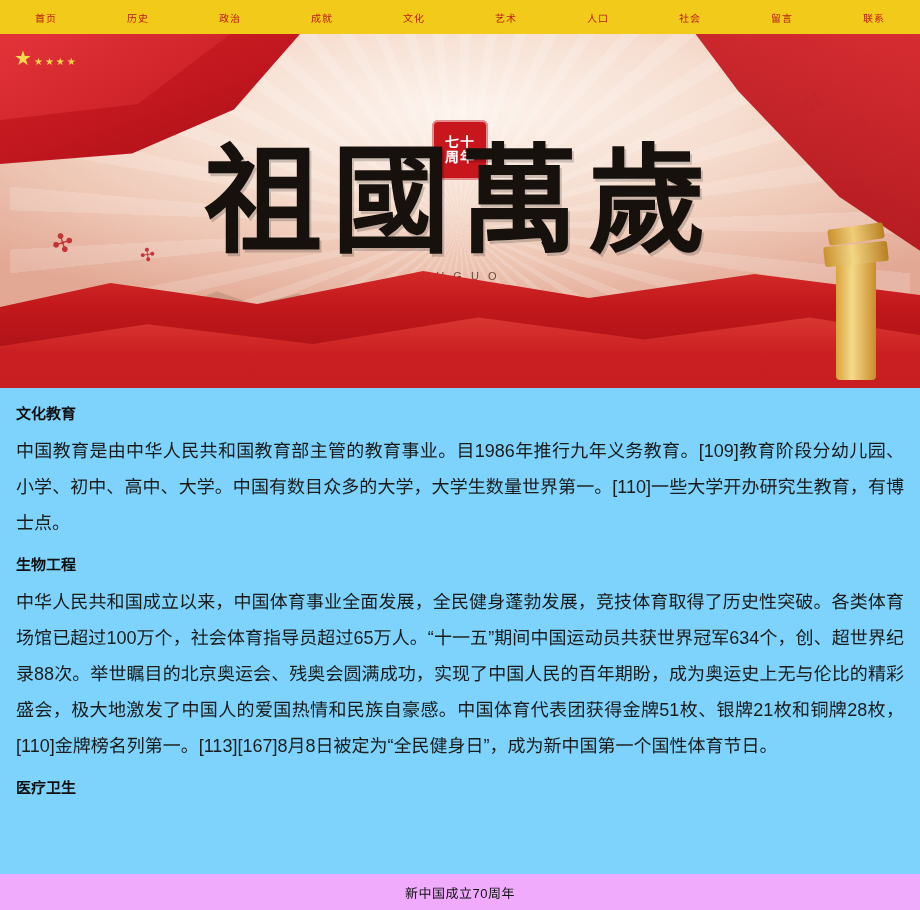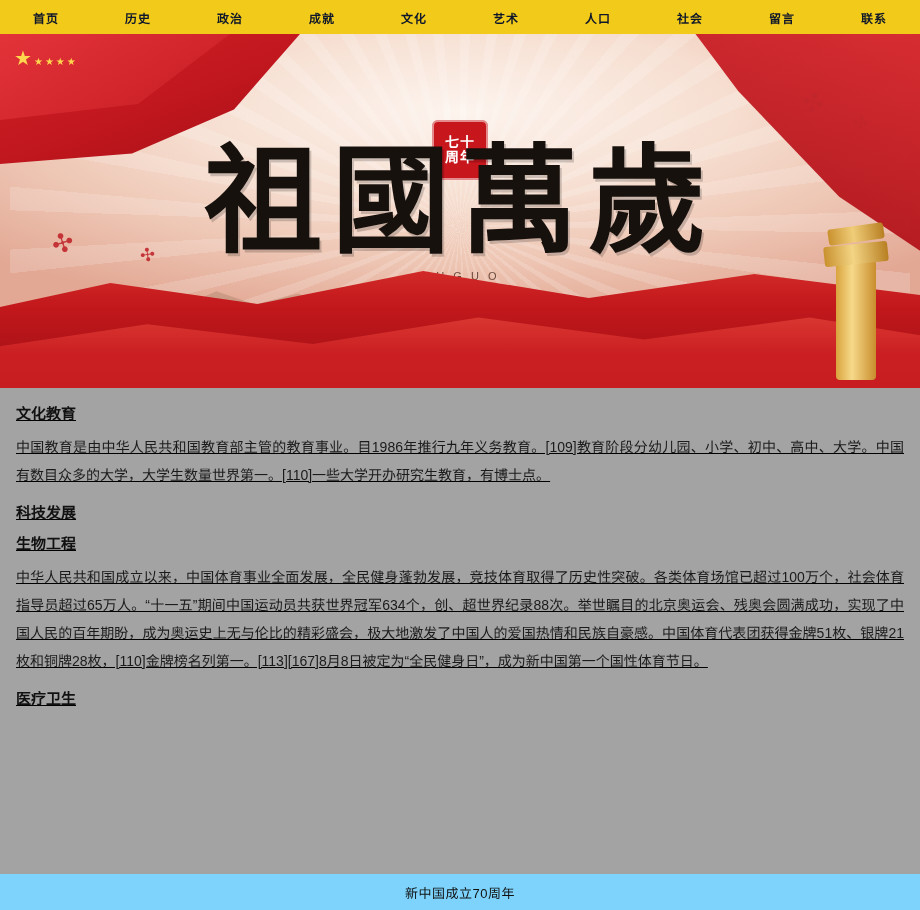--- a/index.html
+++ b/index.html
@@ -20,26 +20,26 @@
     align-items: stretch;
     background: #f2cb1a;
     height: 34px;
     width: 100%;
   }
   .nav-item {
     flex: 1 1 0;
     display: flex;
     align-items: center;
     justify-content: center;
-    font-size: 12px;
-    color: #0f172a;
+    font-size: 10px;
+    color: #b91c1c;
     letter-spacing: 1px;
     cursor: pointer;
     user-select: none;
-    font-weight: 700;
+    font-weight: 400;
   }
 
   
   .hero {
     position: relative;
     width: 100%;
     height: 354px;
     overflow: hidden;
     background: #f3e0d4;
   }
@@ -197,45 +197,44 @@
     color: #6b4a3c;
     line-height: 1.25;
   }
 
   
   .content {
     padding: 14px 16px 10px 16px;
     width: 100%;
     height: 510px;
     overflow: hidden;
-    background: #a3a3a3;
-    text-decoration: underline;
+    background: #7dd3fc;
   }
   .section-title {
     font-size: 15px;
     font-weight: bold;
     color: #111;
     margin: 6px 0 10px 0;
   }
   .section-title:first-child { margin-top: 0; }
   .section-body {
-    font-size: 14px;
+    font-size: 18px;
     line-height: 2.0;
     color: #1b1b1b;
     margin: 0 0 12px 0;
     text-align: justify;
   }
 
   
   .footer {
     position: absolute;
     left: 0; bottom: 0;
     width: 100%;
     height: 36px;
-    background: #7dd3fc;
+    background: #f0abfc;
     display: flex;
     align-items: center;
     justify-content: center;
     font-size: 13px;
     color: #111;
     letter-spacing: .5px;
   }
 </style>
 </head>
 <body>
@@ -302,21 +301,20 @@
   <div class="wall"></div>
   <div class="ribbon"></div>
   <div class="ribbon2"></div>
   <div class="column"></div>
 </div>
 
 <div class="content">
   <h3 class="section-title">文化教育</h3>
   <p class="section-body">中国教育是由中华人民共和国教育部主管的教育事业。目1986年推行九年义务教育。[109]教育阶段分幼儿园、小学、初中、高中、大学。中国有数目众多的大学，大学生数量世界第一。[110]一些大学开办研究生教育，有博士点。</p>
 
-  <h3 class="section-title">科技发展</h3>
 
   <h3 class="section-title">生物工程</h3>
   <p class="section-body">中华人民共和国成立以来，中国体育事业全面发展，全民健身蓬勃发展，竞技体育取得了历史性突破。各类体育场馆已超过100万个，社会体育指导员超过65万人。“十一五”期间中国运动员共获世界冠军634个，创、超世界纪录88次。举世瞩目的北京奥运会、残奥会圆满成功，实现了中国人民的百年期盼，成为奥运史上无与伦比的精彩盛会，极大地激发了中国人的爱国热情和民族自豪感。中国体育代表团获得金牌51枚、银牌21枚和铜牌28枚，[110]金牌榜名列第一。[113][167]8月8日被定为“全民健身日”，成为新中国第一个国性体育节日。</p>
 
   <h3 class="section-title">医疗卫生</h3>
 </div>
 
 <div class="footer">
   <span>新中国成立70周年</span>
 </div>

